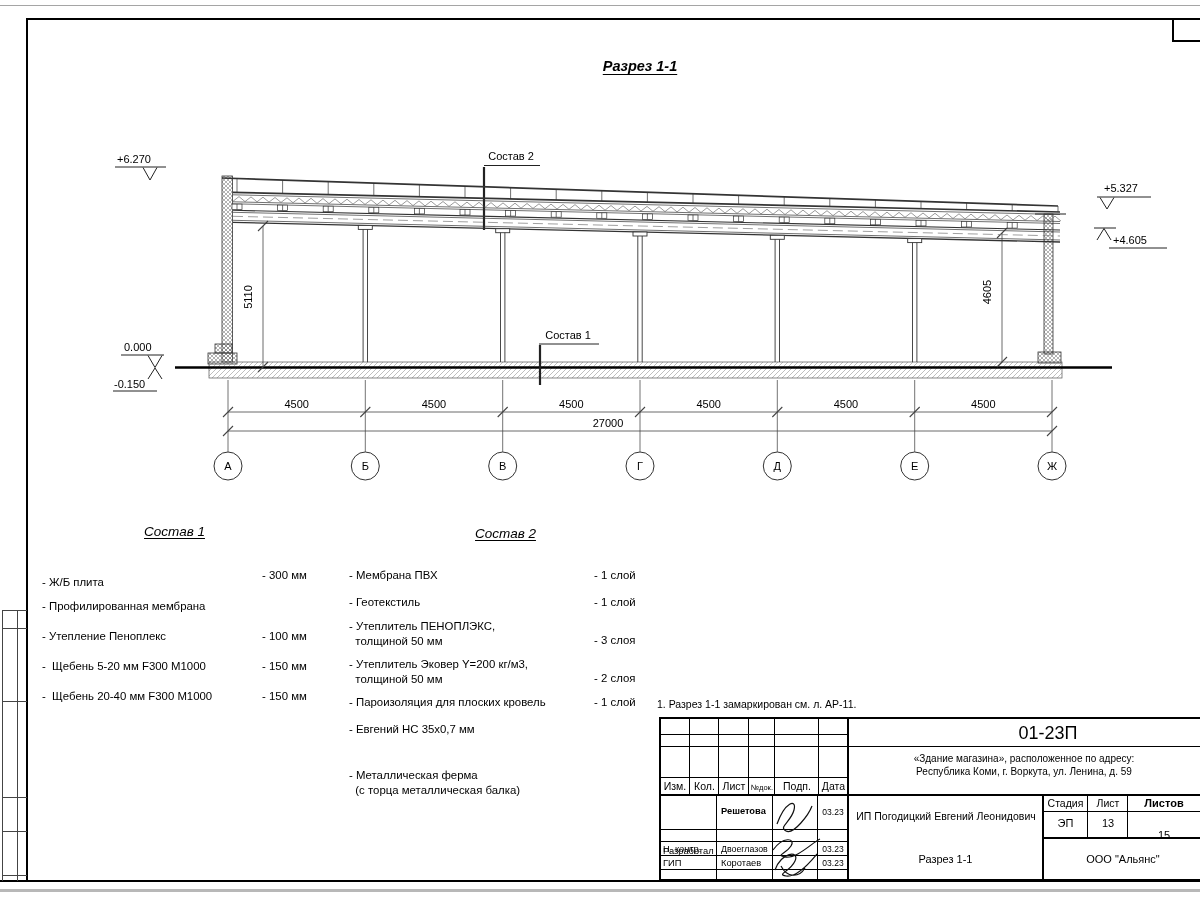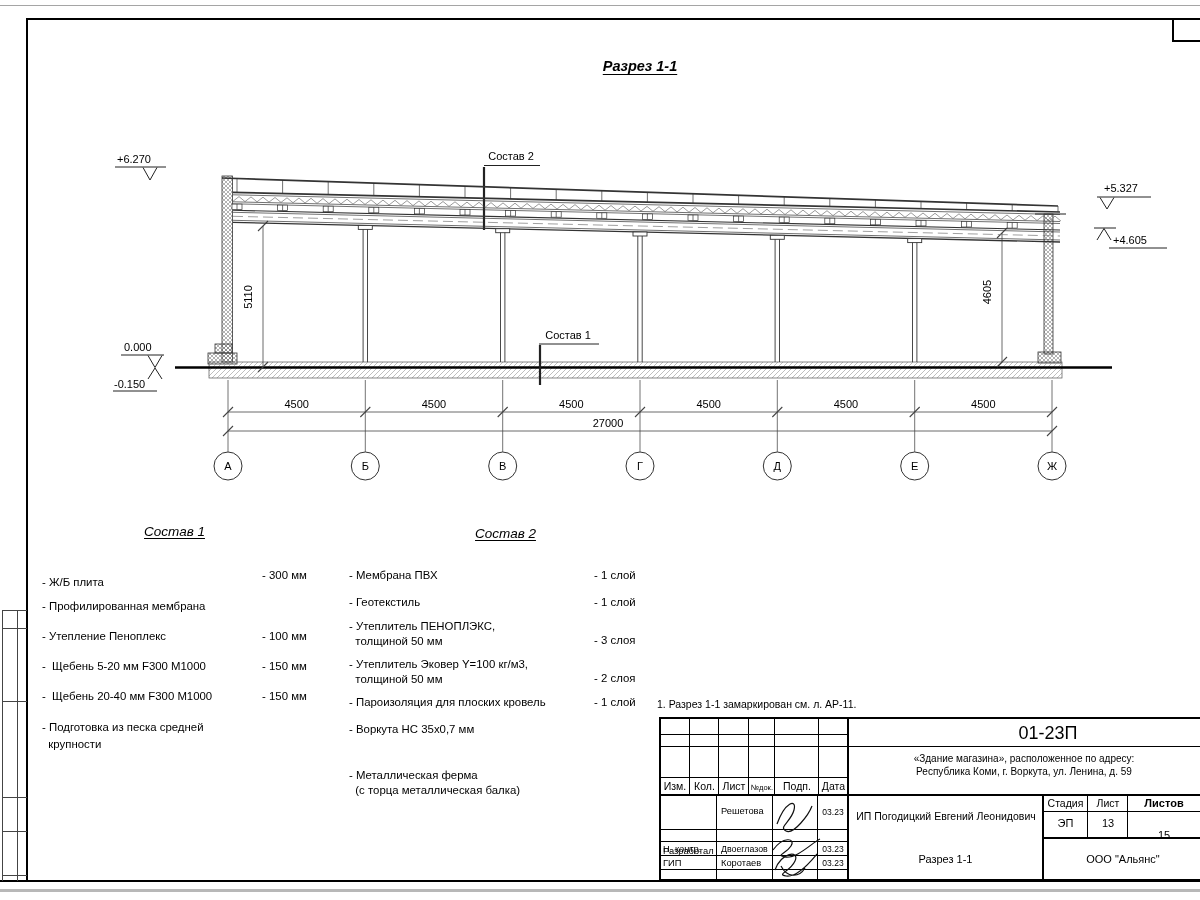--- a/index.html
+++ b/index.html
@@ -239,37 +239,35 @@
   <div class="t stitle" style="left:112px;top:524px;width:125px;">Состав 1</div>
   <span class="t li" style="left:42px;top:568px;margin-top:7px;">- Ж/Б плита</span>
   <span class="t li" style="left:262px;top:568px;">- 300 мм</span>
   <span class="t li" style="left:42px;top:599px;">- Профилированная мембрана</span>
   <span class="t li" style="left:42px;top:629px;">- Утепление Пеноплекс</span>
   <span class="t li" style="left:262px;top:629px;">- 100 мм</span>
   <span class="t li" style="left:42px;top:659px;">-  Щебень 5-20 мм F300 М1000</span>
   <span class="t li" style="left:262px;top:659px;">- 150 мм</span>
   <span class="t li" style="left:42px;top:689px;">-  Щебень 20-40 мм F300 М1000</span>
   <span class="t li" style="left:262px;top:689px;">- 150 мм</span>
-  <span class="t li" style="left:42px;top:719px;line-height:17px;">- Подготовка из песка средней
-  крупности</span>
 
   <div class="t stitle" style="left:443px;top:526px;width:125px;">Состав 2</div>
   <span class="t li" style="left:349px;top:568px;">- Мембрана ПВХ</span>
   <span class="t li" style="left:594px;top:568px;">- 1 слой</span>
   <span class="t li" style="left:349px;top:595px;">- Геотекстиль</span>
   <span class="t li" style="left:594px;top:595px;">- 1 слой</span>
   <span class="t li" style="left:349px;top:619px;">- Утеплитель ПЕНОПЛЭКС,
   толщиной 50 мм</span>
   <span class="t li" style="left:594px;top:633px;">- 3 слоя</span>
-  <span class="t li" style="left:349px;top:657px;">- Утеплитель Эковер Y=100 кг/м3,
+  <span class="t li" style="left:349px;top:657px;">- Утеплитель Эковер Y=200 кг/м3,
   толщиной 50 мм</span>
   <span class="t li" style="left:594px;top:671px;">- 2 слоя</span>
   <span class="t li" style="left:349px;top:695px;">- Пароизоляция для плоских кровель</span>
   <span class="t li" style="left:594px;top:695px;">- 1 слой</span>
-  <span class="t li" style="left:349px;top:722px;">- Воркута НС 35х0,7 мм</span>
+  <span class="t li" style="left:349px;top:722px;">- Евгений НС 35х0,7 мм</span>
   <span class="t li" style="left:349px;top:768px;">- Металлическая ферма
   (с торца металлическая балка)</span>
 
   <div class="t" style="left:657px;top:698px;font-size:10.5px;">1. Разрез 1-1 замаркирован см. л. АР-11.</div>
 
   <div class="ln" style="left:660px;top:717px;width:540px;height:2px"></div>
   <div class="ln" style="left:660px;top:879px;width:540px;height:2px"></div>
   <div class="ln" style="left:660px;top:734px;width:188px;height:1px"></div>
   <div class="ln" style="left:660px;top:746px;width:540px;height:1px"></div>
   <div class="ln" style="left:660px;top:777px;width:188px;height:1px"></div>
@@ -296,21 +294,21 @@
   <div class="ln" style="left:1127px;top:794px;width:1px;height:44px"></div>
 
   <div class="tb ctr" style="left:660px;top:780px;width:30px;font-size:10.5px;">Изм.</div>
   <div class="tb ctr" style="left:690px;top:780px;width:29px;font-size:10.5px;">Кол.</div>
   <div class="tb ctr" style="left:719px;top:780px;width:30px;font-size:10.5px;">Лист</div>
   <div class="tb ctr" style="left:749px;top:783px;width:26px;font-size:7.5px;">№док.</div>
   <div class="tb ctr" style="left:775px;top:780px;width:44px;font-size:10.5px;">Подп.</div>
   <div class="tb ctr" style="left:819px;top:780px;width:29px;font-size:10.5px;">Дата</div>
 
   <div class="tb" style="left:663px;top:806px;width:54px;font-size:9.3px;margin-top:40px;">Разработал</div>
-  <div class="tb" style="left:721px;top:806px;width:48px;font-size:9.3px;">Решетова</div>
+  <div class="tb" style="left:721px;top:806px;width:48px;font-size:9.3px;font-weight:bold;">Решетова</div>
   <div class="tb ctr" style="left:818px;top:807px;width:30px;font-size:8.5px;">03.23</div>
   <div class="tb" style="left:663px;top:844px;width:54px;font-size:9.3px;">Н. контр.</div>
   <div class="tb" style="left:721px;top:844px;width:52px;font-size:8.8px;">Двоеглазов</div>
   <div class="tb ctr" style="left:818px;top:844px;width:30px;font-size:8.5px;">03.23</div>
   <div class="tb" style="left:663px;top:858px;width:54px;font-size:9.3px;">ГИП</div>
   <div class="tb" style="left:721px;top:858px;width:52px;font-size:9.3px;">Коротаев</div>
   <div class="tb ctr" style="left:818px;top:858px;width:30px;font-size:8.5px;">03.23</div>
 
   <div class="tb ctr" style="left:848px;top:723px;width:400px;font-size:18px;">01-23П</div>
   <div class="tb ctr" style="left:848px;top:753px;width:352px;font-size:10px;">«Здание магазина», расположенное по адресу:</div>

